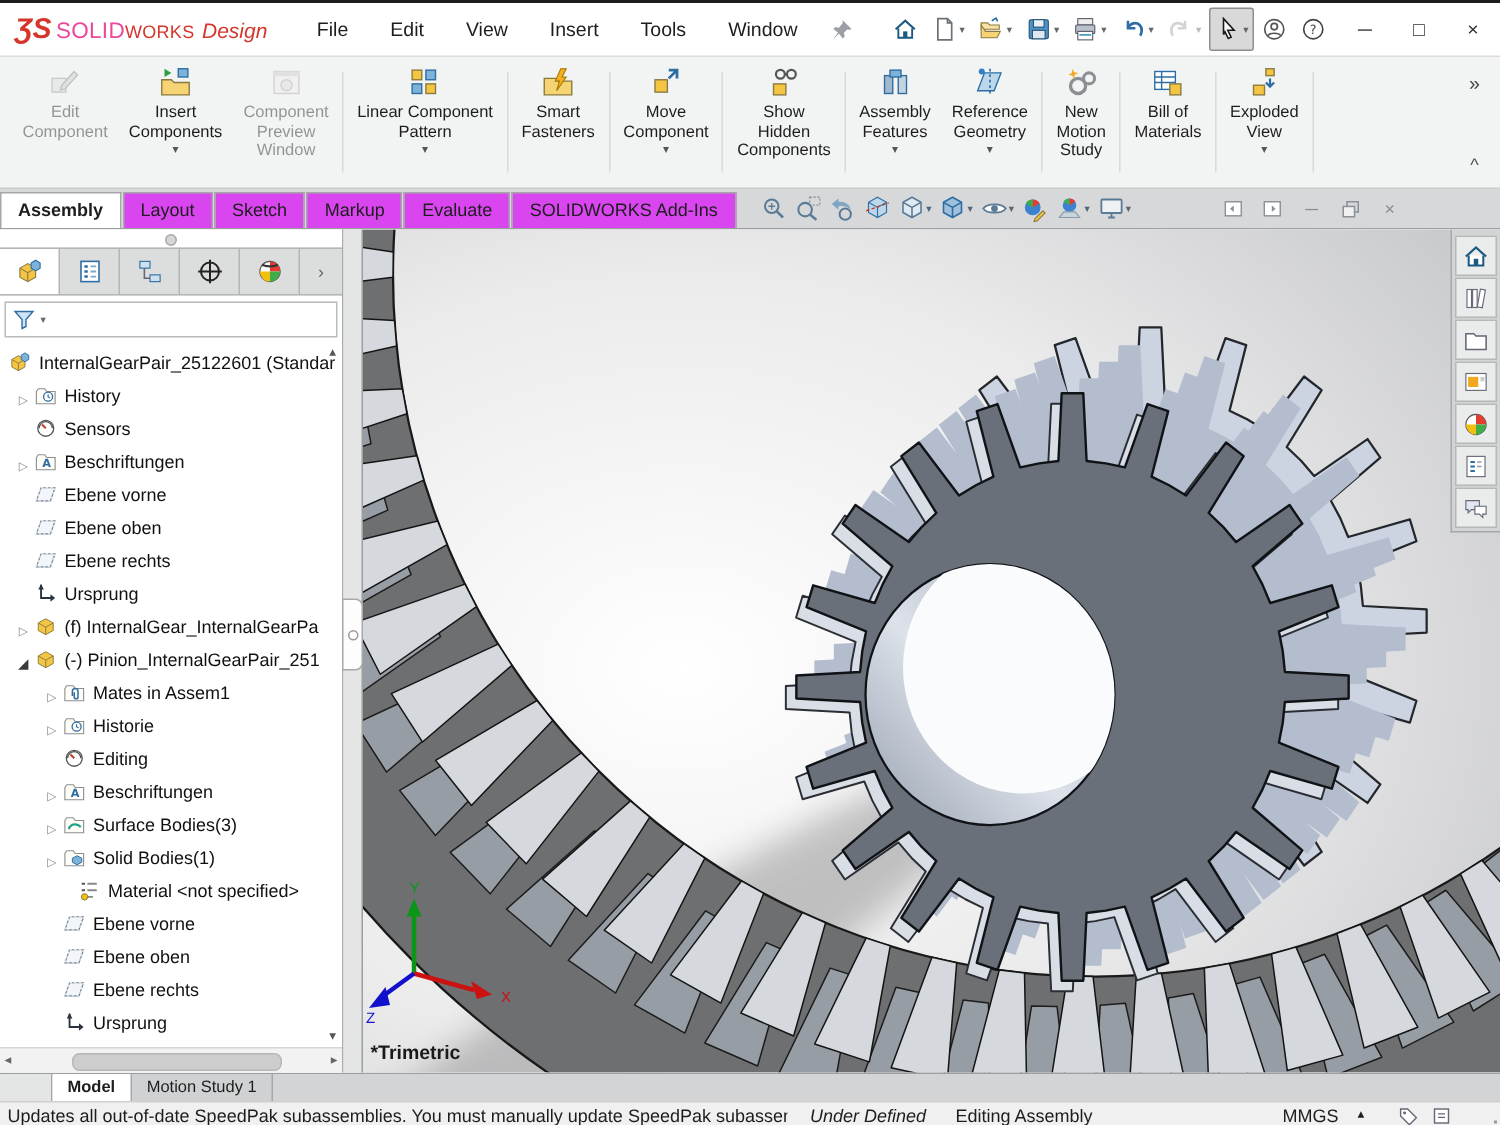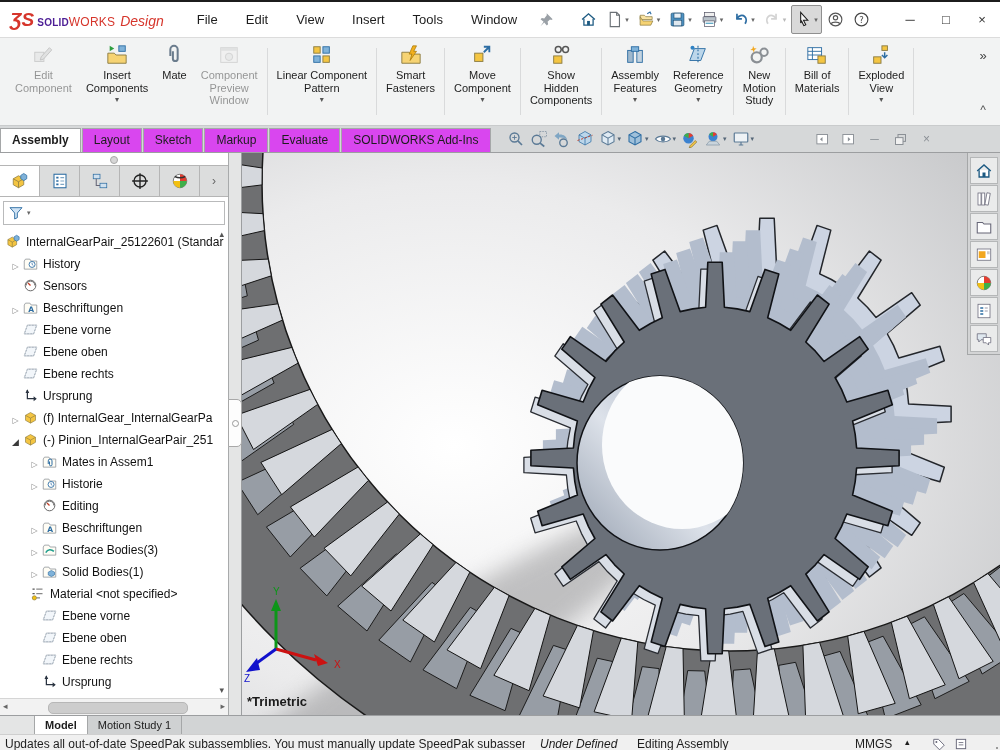--- a/index.html
+++ b/index.html
@@ -4,21 +4,21 @@
 <style>
   html,body{margin:0;padding:0;background:#888;}
   #app{position:relative;width:1000px;height:750px;background:#fff;overflow:hidden;
        font-family:"Liberation Sans",sans-serif;box-shadow:inset 0 0 0 1px #6a6a6a;
        border-top:2px solid #1c1c1c;box-sizing:border-box;}
   .ic{display:block;}
   
   #titlebar{height:35px;background:#fff;display:flex;align-items:center;border-bottom:1px solid #dcdcdc;}
   #brand{display:flex;align-items:baseline;margin-left:10px;cursor:default;}
   #brand .mark{color:#d6352b;font-weight:bold;font-style:italic;font-size:19px;margin-right:3px;}
-  #brand .nb{color:#4c1d95;font-weight:bold;font-size:10px;letter-spacing:.2px;}
+  #brand .nb{color:#ec4899;font-weight:normal;font-size:15px;letter-spacing:.2px;}
   #brand .nl{color:#d6352b;font-size:12px;letter-spacing:.2px;}
   #brand .sx{color:#d6352b;font-style:italic;font-size:14px;margin-left:5px;}
   #menubar{display:flex;gap:26px;margin-left:32px;}
   .menu-item{font-size:13px;color:#1d1d1d;padding:3px 1px;}
   #pinbox{margin-left:20px;}
   #quick{display:flex;align-items:center;margin-left:22px;gap:1px;}
   .qbtn{display:flex;align-items:center;justify-content:center;height:27px;padding:0 3px;border:1px solid transparent;border-radius:2px;}
   .qbtn.active{background:#d9d9d9;border-color:#8f8f8f;}
   .qbtn.dis{opacity:.45;filter:grayscale(1);}
   .qcaret{font-size:7px;color:#666;margin-left:2px;}
@@ -214,29 +214,20 @@
             <path d="M2 10h7l2 2h11v9H2z" fill="#f6d373" stroke="#8a7a40"></path>
             <rect x="14" y="2" width="7" height="6" fill="#7fb2d9" stroke="#2d6da3"></rect>
             <path d="M4 8V2l5 3z" fill="#2e9e3f"></path>
           </svg>
           <div class="rlab">
             <div>Insert</div>
             <div>Components</div>
           </div>
           <div class="rcaret">▾</div>
         </div>
-        <div class="rbtn">
-          <svg class="ic" width="22" height="22" viewBox="0 0 24 24">
-            <path d="M8 13V6a4 4 0 0 1 8 0v10a2.6 2.6 0 0 1-5.2 0V8" fill="none" stroke="#6b7c8d" stroke-width="2.2"></path>
-          </svg>
-          <div class="rlab">
-            <div>Mate</div>
-          </div>
-          <div class="rcaret"></div>
-        </div>
         <div class="rbtn dis">
           <svg class="ic" width="22" height="22" viewBox="0 0 24 24">
             <rect x="3" y="4" width="18" height="16" fill="#eee" stroke="#aaa"></rect>
             <rect x="3" y="4" width="18" height="3.4" fill="#ccc"></rect>
             <circle cx="12" cy="14" r="4" fill="#ddd" stroke="#aaa"></circle>
           </svg>
           <div class="rlab">
             <div>Component</div>
             <div>Preview</div>
             <div>Window</div>
@@ -682,21 +673,21 @@
           <div class="trow" style="padding-left:27px">
             <span class="texp">▷</span>
             <span class="ticon">
               <svg class="ic" width="15" height="15" viewBox="0 0 24 24">
                 <path d="M2 8l2-3h7l2 3h9v13H2z" fill="#fffdf5" stroke="#8a8f94" stroke-width="1.2"></path>
                 <path d="M10 13l5-2.6 5 2.6v4.4l-5 2.6-5-2.6z" fill="#7fb2d9" stroke="#2d6da3"></path>
               </svg>
             </span>
             <span class="tlab">Solid Bodies(1)</span>
           </div>
-          <div class="trow" style="padding-left:15px">
+          <div class="trow" style="padding-left:37px">
             <span class="texp"></span>
             <span class="ticon">
               <svg class="ic" width="15" height="15" viewBox="0 0 24 24">
                 <path d="M4 5h3.5M4 12h3.5M4 19h3.5" stroke="#555" stroke-width="2"></path>
                 <path d="M10 5h10M10 12h10M10 19h6" stroke="#888" stroke-width="2"></path>
                 <circle cx="7" cy="19" r="3.4" fill="#f2c011" stroke="#8a7a40"></circle>
               </svg>
             </span>
             <span class="tlab">Material &lt;not specified&gt;</span>
           </div>

